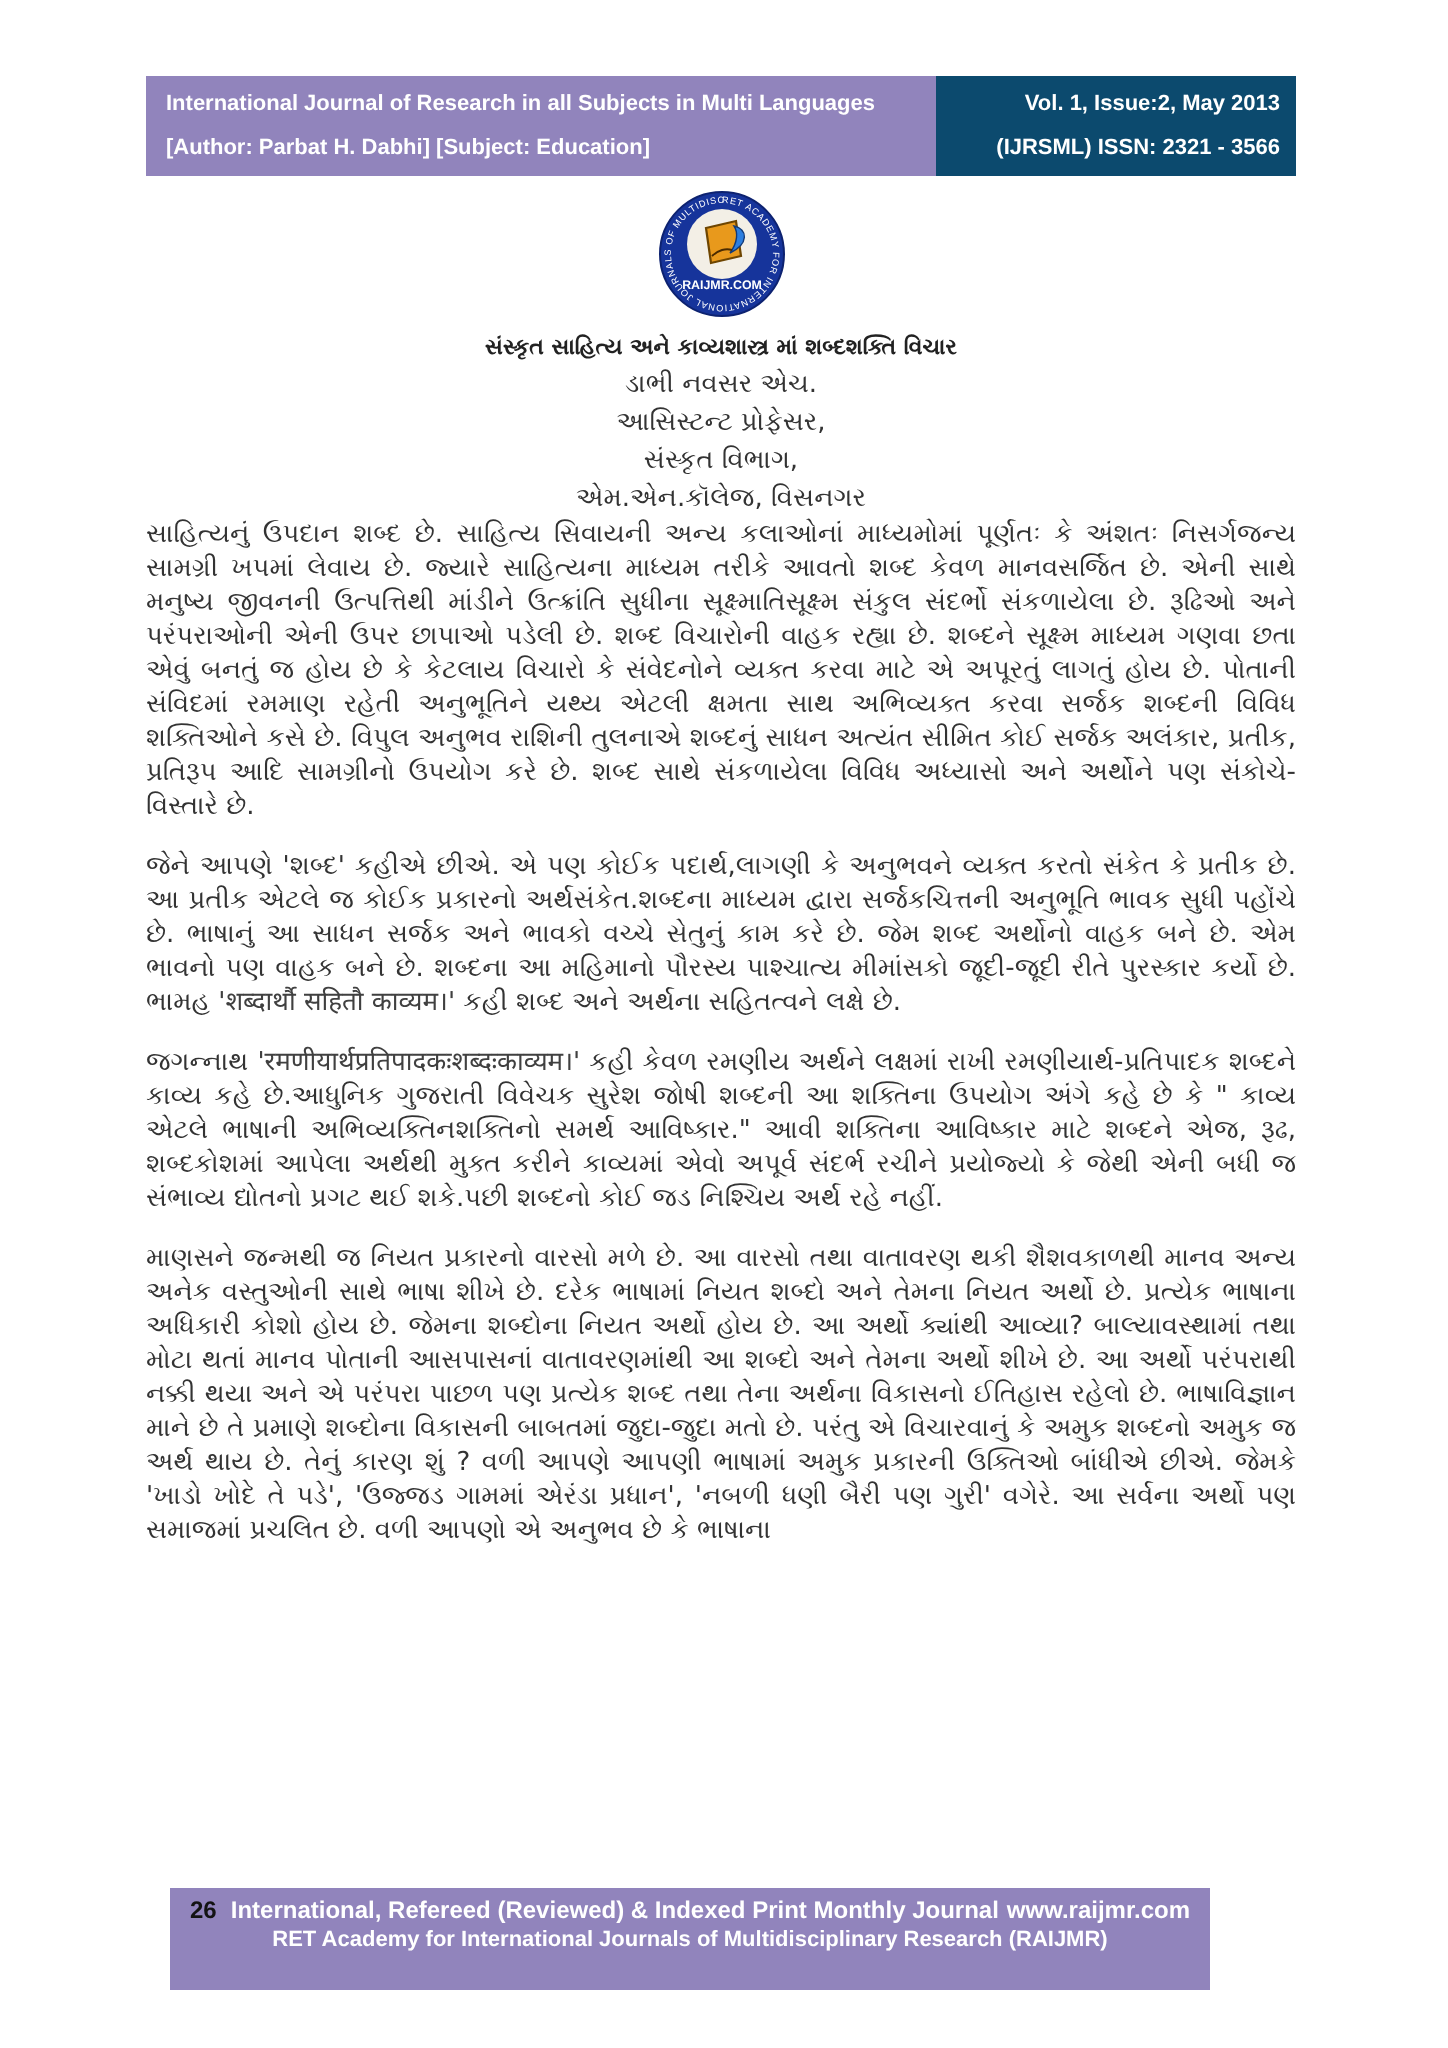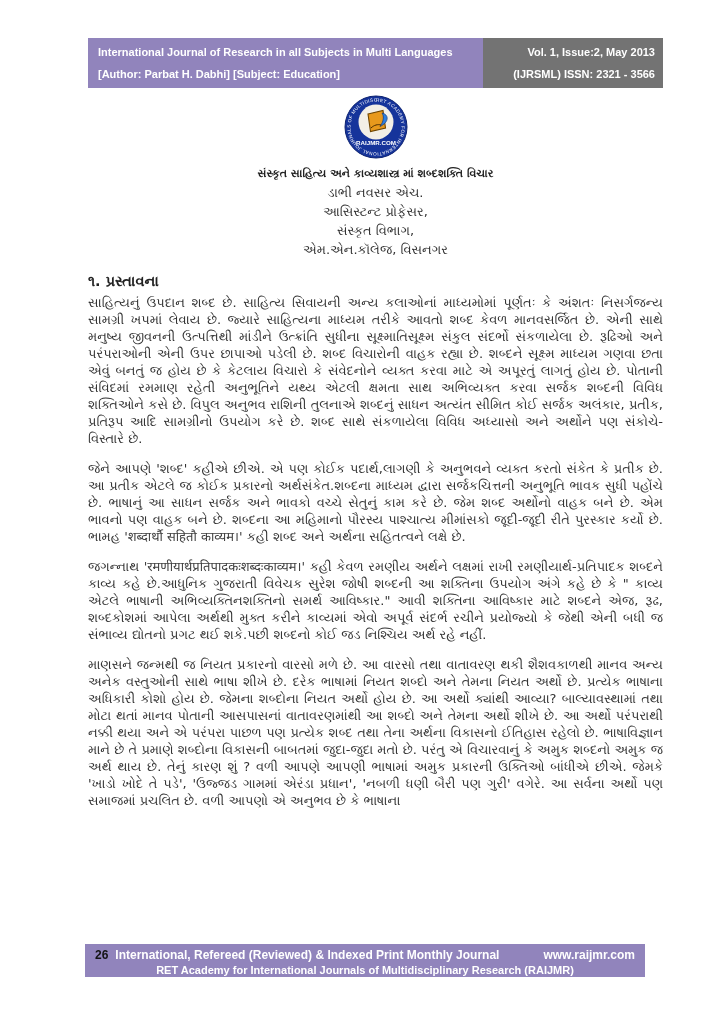--- a/index.html
+++ b/index.html
@@ -2,32 +2,32 @@
 <html><head>
 <meta charset="utf-8">
 <style>
   html,body{margin:0;padding:0;}
   body{
     width:724px;height:1024px;position:relative;
     background:#ffffff;
     font-family:"DejaVu Sans", sans-serif;
     color:#2b2b2b;
   }
-  .sheet{position:absolute;left:88px;top:38px;width:575px;}
+  .sheet{position:absolute;left:73px;top:38px;width:575px;}
   
   .hdr{display:flex;height:50px;}
   .hdr-left{
     flex:1;background:#9184bc;color:#ffffff;
     padding:5px 10px;box-sizing:border-box;
     display:flex;flex-direction:column;justify-content:space-between;
     font-family:"Liberation Sans", sans-serif;
     font-size:11px;font-weight:bold;line-height:18px;
   }
   .hdr-right{
-    width:180px;background:#737373;color:#ffffff;
+    width:180px;background:#0c4a6e;color:#ffffff;
     padding:5px 8px;box-sizing:border-box;text-align:right;
     display:flex;flex-direction:column;justify-content:space-between;
     font-family:"Liberation Sans", sans-serif;
     font-size:11px;font-weight:bold;line-height:18px;
   }
   
   .logo-wrap{width:64px;margin:7px auto 2px auto;}
   
   .art-title{
     text-align:center;font-size:11px;font-weight:bold;color:#222;
@@ -36,22 +36,22 @@
   .author-block{text-align:center;font-size:13px;line-height:19px;color:#333;}
   
   .sec-head{font-size:14.5px;font-weight:bold;color:#222;margin:14px 0 4px 0;}
   .para{
     font-size:13px;line-height:17px;text-align:justify;color:#333;
     margin:0 0 13px 0;
   }
   .dev-quote{font-weight:normal;color:#404040;}
   
   .footer{
-    position:absolute;left:85px;top:944px;width:560px;box-sizing:border-box;
-    background:#9184bc;padding:4px 10px 1px 10px;
+    position:absolute;left:85px;top:944px;width:520px;box-sizing:border-box;
+    background:#9184bc;padding:4px 10px 19px 10px;
     font-family:"Liberation Sans", sans-serif;color:#ffffff;
   }
   .footer-row1{display:flex;align-items:baseline;font-size:12px;font-weight:bold;}
   .footer-pageno{color:#131313;margin-right:7px;}
   .footer-label{flex:1;}
   .footer-url{text-align:right;}
   .footer-row2{text-align:center;font-size:11px;font-weight:bold;margin-top:2px;}
 </style>
 </head>
 <body>
@@ -89,21 +89,20 @@
   </div>
 
   <div class="art-title">સંસ્કૃત સાહિત્ય અને કાવ્યશાસ્ત્ર માં શબ્દશક્તિ વિચાર</div>
   <div class="author-block">
     <div>ડાભી નવસર એચ.</div>
     <div>આસિસ્ટન્ટ પ્રોફેસર,</div>
     <div>સંસ્કૃત વિભાગ,</div>
     <div>એમ.એન.કૉલેજ, વિસનગર</div>
   </div>
 
-  <div class="sec-head">૧. પ્રસ્તાવના</div>
   <p class="para">સાહિત્યનું ઉપદાન શબ્દ છે. સાહિત્ય સિવાયની અન્ય કલાઓનાં માધ્યમોમાં પૂર્ણતઃ કે અંશતઃ નિસર્ગજન્ય સામગ્રી ખપમાં લેવાય છે. જ્યારે સાહિત્યના માધ્યમ તરીકે આવતો શબ્દ કેવળ માનવસર્જિત છે. એની સાથે મનુષ્ય જીવનની ઉત્પત્તિથી માંડીને ઉત્ક્રાંતિ સુધીના સૂક્ષ્માતિસૂક્ષ્મ સંકુલ સંદર્ભો સંકળાયેલા છે. રૂઢિઓ અને પરંપરાઓની એની ઉપર છાપાઓ પડેલી છે. શબ્દ વિચારોની વાહક રહ્યા છે. શબ્દને સૂક્ષ્મ માધ્યમ ગણવા છતા એવું બનતું જ હોય છે કે કેટલાય વિચારો કે સંવેદનોને વ્યક્ત કરવા માટે એ અપૂરતું લાગતું હોય છે. પોતાની સંવિદમાં રમમાણ રહેતી અનુભૂતિને યથ્ય એટલી ક્ષમતા સાથ અભિવ્યક્ત કરવા સર્જક શબ્દની વિવિધ શક્તિઓને કસે છે. વિપુલ અનુભવ રાશિની તુલનાએ શબ્દનું સાધન અત્યંત સીમિત કોઈ સર્જક અલંકાર, પ્રતીક, પ્રતિરૂપ આદિ સામગ્રીનો ઉપયોગ કરે છે. શબ્દ સાથે સંકળાયેલા વિવિધ અધ્યાસો અને અર્થોને પણ સંકોચે-વિસ્તારે છે.</p>
   <p class="para"><span>જેને આપણે 'શબ્દ' કહીએ છીએ. એ પણ કોઈક પદાર્થ,લાગણી કે અનુભવને વ્યક્ત કરતો સંકેત કે પ્રતીક છે. આ પ્રતીક એટલે જ કોઈક પ્રકારનો અર્થસંકેત.શબ્દના માધ્યમ દ્વારા સર્જકચિત્તની અનુભૂતિ ભાવક સુધી પહોંચે છે. ભાષાનું આ સાધન સર્જક અને ભાવકો વચ્ચે સેતુનું કામ કરે છે. જેમ શબ્દ અર્થોનો વાહક બને છે. એમ ભાવનો પણ વાહક બને છે. શબ્દના આ મહિમાનો પૌરસ્ય પાશ્ચાત્ય મીમાંસકો જૂદી-જૂદી રીતે પુરસ્કાર કર્યો છે. ભામહ </span><span class="dev-quote">'शब्दार्थौ सहितौ काव्यम।'</span><span> કહી શબ્દ અને અર્થના સહિતત્વને લક્ષે છે.</span></p>
   <p class="para"><span>જગન્નાથ </span><span class="dev-quote">'रमणीयार्थप्रतिपादकःशब्दःकाव्यम।'</span><span> કહી કેવળ રમણીય અર્થને લક્ષમાં રાખી રમણીયાર્થ-પ્રતિપાદક શબ્દને કાવ્ય કહે છે.આધુનિક ગુજરાતી વિવેચક સુરેશ જોષી શબ્દની આ શક્તિના ઉપયોગ અંગે કહે છે કે " કાવ્ય એટલે ભાષાની અભિવ્યક્તિનશક્તિનો સમર્થ આવિષ્કાર."  આવી શક્તિના આવિષ્કાર માટે શબ્દને એજ, રૂઢ, શબ્દકોશમાં આપેલા અર્થથી મુક્ત કરીને કાવ્યમાં એવો અપૂર્વ સંદર્ભ રચીને પ્રયોજ્યો કે જેથી એની બધી જ સંભાવ્ય દ્યોતનો પ્રગટ થઈ શકે.પછી શબ્દનો કોઈ જડ નિશ્ચિય અર્થ રહે નહીં.</span></p>
 
   <p class="para">માણસને જન્મથી જ નિયત પ્રકારનો વારસો મળે છે. આ વારસો તથા વાતાવરણ થકી શૈશવકાળથી માનવ અન્ય અનેક વસ્તુઓની સાથે ભાષા શીખે છે. દરેક ભાષામાં નિયત શબ્દો અને તેમના નિયત અર્થો છે. પ્રત્યેક ભાષાના અધિકારી કોશો હોય છે. જેમના શબ્દોના નિયત અર્થો હોય છે. આ અર્થો ક્યાંથી આવ્યા? બાલ્યાવસ્થામાં તથા મોટા થતાં માનવ પોતાની આસપાસનાં વાતાવરણમાંથી આ શબ્દો અને તેમના અર્થો શીખે છે. આ અર્થો પરંપરાથી નક્કી થયા અને એ પરંપરા પાછળ પણ પ્રત્યેક શબ્દ તથા તેના અર્થના વિકાસનો ઈતિહાસ રહેલો છે. ભાષાવિજ્ઞાન માને છે તે પ્રમાણે શબ્દોના વિકાસની બાબતમાં જુદા-જુદા મતો છે. પરંતુ એ વિચારવાનું કે અમુક શબ્દનો અમુક જ અર્થ થાય છે. તેનું કારણ શું ? વળી આપણે આપણી ભાષામાં અમુક પ્રકારની ઉક્તિઓ બાંધીએ છીએ. જેમકે 'ખાડો ખોદે તે પડે', 'ઉજ્જડ ગામમાં એરંડા પ્રધાન', 'નબળી ધણી બૈરી પણ ગુરી' વગેરે. આ સર્વના અર્થો પણ સમાજમાં પ્રચલિત છે. વળી આપણો એ અનુભવ છે કે ભાષાના</p>
 
 </div>
 
 <div class="footer">
   <div class="footer-row1">

